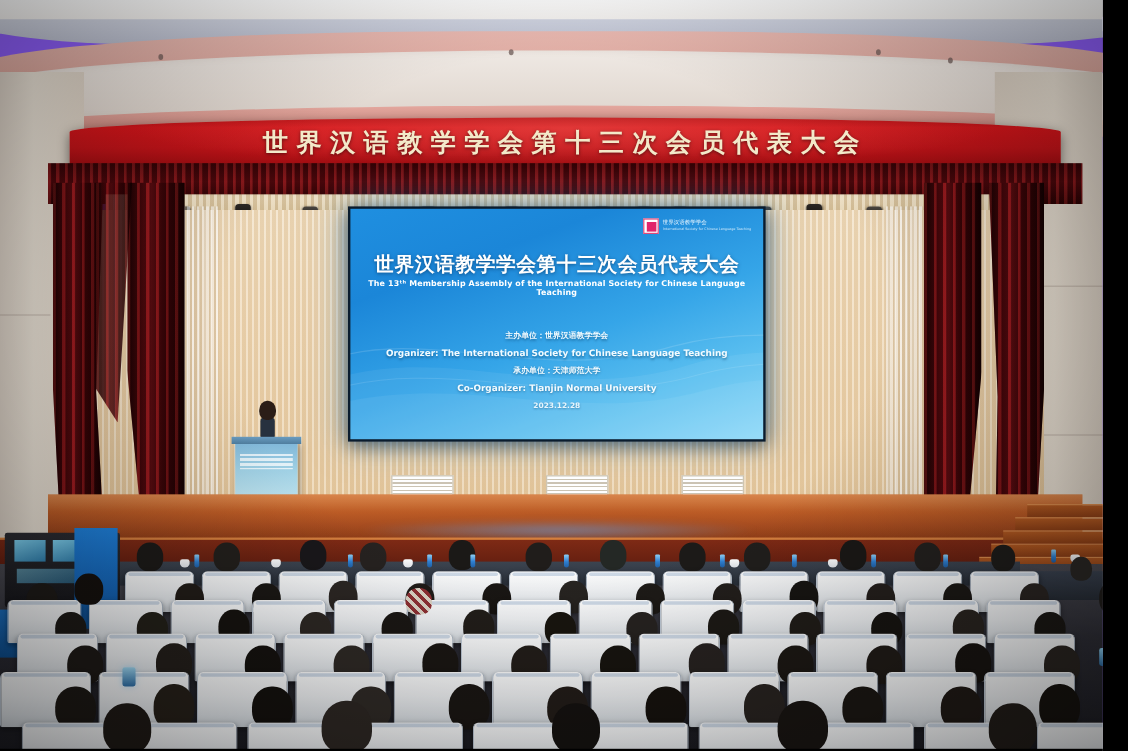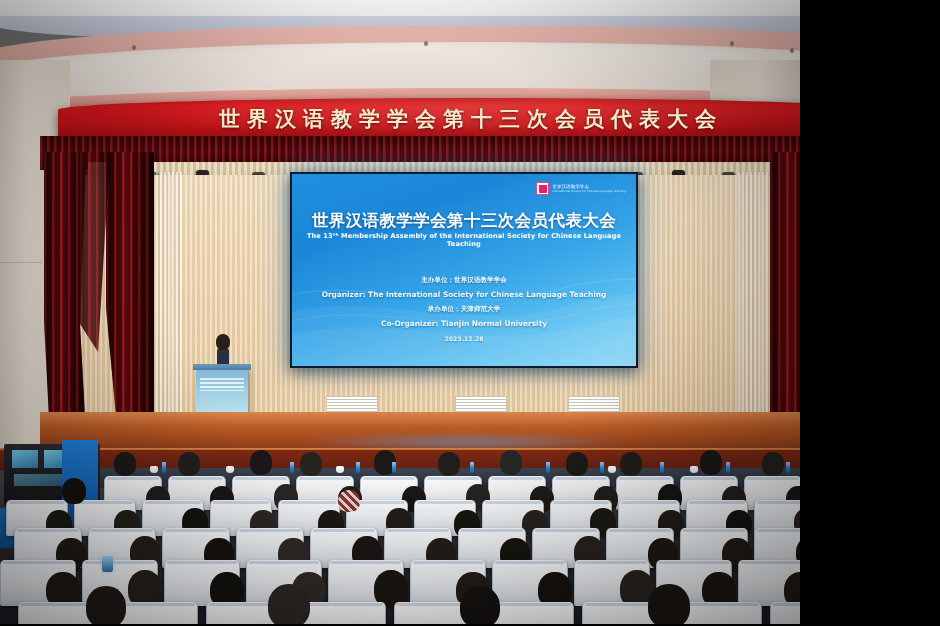--- a/index.html
+++ b/index.html
@@ -1,20 +1,20 @@
 <!DOCTYPE html>
 <html><head>
 <meta charset="utf-8">
 <style>
   * { margin:0; padding:0; box-sizing:border-box; }
   html,body { width:940px; height:626px; overflow:hidden; background:#000; }
   body { font-family:"Liberation Sans", sans-serif; }
 
-  #scene { position:relative; width:800px; height:626px; overflow:hidden;
-           background:#737373; }
+  #scene { position:relative; width:919px; height:626px; overflow:hidden;
+           background:#8b5cf6; }
 
   
   .ceiling-white-top { position:absolute; left:-20px; top:0; width:980px; height:26px;
       background:linear-gradient(180deg,#ffffff 0%,#f4f2f0 60%,#e6e0dc 100%); }
   .ceiling-band-blue { position:absolute; left:-30px; top:18px; width:1000px; height:22px;
       background:linear-gradient(180deg,#cfd3e0 0%,#b8bccc 100%);
       border-radius:50%/0 0 60px 60px; transform:translateY(-2px); }
   .ceiling-band-pink { position:absolute; left:-30px; top:26px; width:1000px; height:34px;
       background:linear-gradient(180deg,#e8b8b0 0%,#dba79d 100%);
       border-radius:50% 50% 0 0 / 40px 40px 0 0; }

